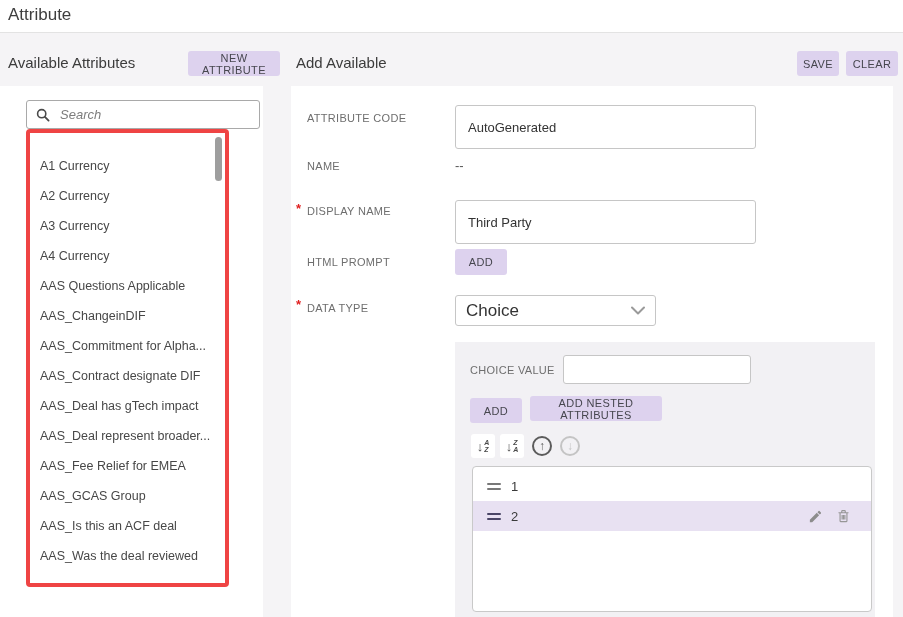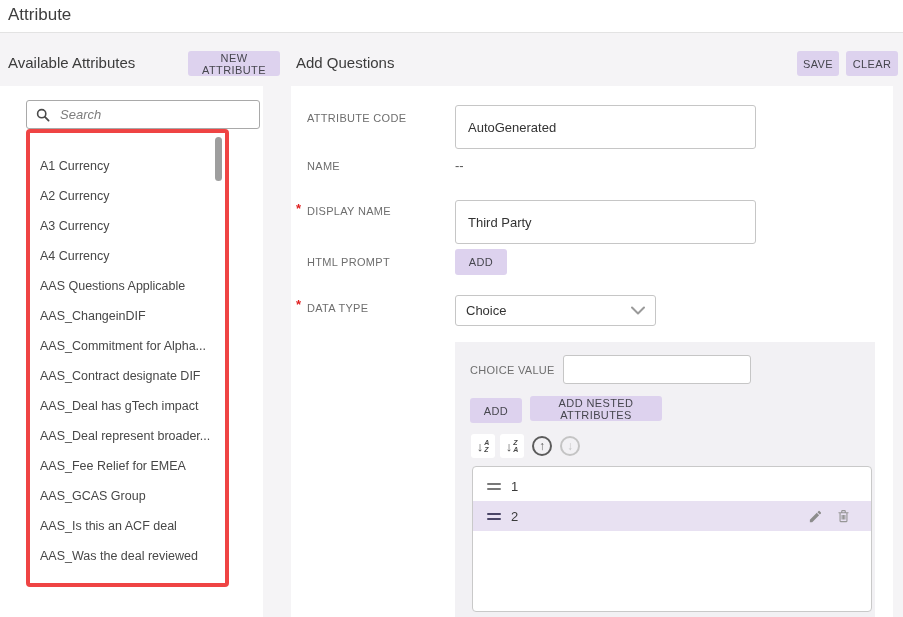--- a/index.html
+++ b/index.html
@@ -53,21 +53,21 @@
   .ast-display   { left: 5px; top: 115px; }
   .lbl-display   { left: 16px; top: 119px; }
   .in-display    { left: 164px; top: 114px; width: 301px; }
   .lbl-html      { left: 16px; top: 170px; }
   .html-add-btn  { left: 164px; top: 163px; width: 52px; height: 26px; }
   .ast-datatype  { left: 5px; top: 211px; }
   .lbl-datatype  { left: 16px; top: 216px; }
 
   .select-box { position: absolute; left: 164px; top: 209px; width: 201px; height: 31px; background: #fff;
                 border: 1px solid #c6c6c6; border-radius: 3px; display: flex; align-items: center;
-                justify-content: space-between; padding: 0 10px; font-size: 13px; color: #333; cursor: pointer; }
+                justify-content: space-between; padding: 0 10px; font-size: 17px; color: #333; cursor: pointer; }
 
   
   .choice-box { position: absolute; left: 164px; top: 256px; width: 420px; height: 275px; background: #f2f1f4; }
   .lbl-choice-value { left: 15px; top: 22px; position: absolute; font-size: 11px; color: #6e6e6e; letter-spacing: .3px; }
   .in-choice-value { left: 108px; top: 13px; width: 188px; height: 29px; }
   .choice-add-btn { left: 15px; top: 56px; width: 52px; height: 25px; }
   .choice-add-nested-btn { left: 75px; top: 54px; width: 132px; height: 25px; }
 
   .sort-btn { position: absolute; width: 24px; height: 24px; background: #fff; border-radius: 3px;
               display: flex; align-items: center; justify-content: center; cursor: pointer; }
@@ -97,21 +97,21 @@
 
 <div class="screen">
 
   <div class="titlebar">
     <div class="page-title">Attribute</div>
   </div>
 
   <div class="section-title left-section-title">Available Attributes</div>
   <button class="btn new-attr-btn">NEW ATTRIBUTE</button>
 
-  <div class="section-title right-section-title">Add Questions</div>
+  <div class="section-title right-section-title">Add Available</div>
   <button class="btn save-btn">SAVE</button>
   <button class="btn clear-btn">CLEAR</button>
 
   <div class="left-panel">
     <div class="search-box">
       <span class="search-icon">
         <svg width="14" height="14" viewBox="0 0 14 14">
             <circle cx="5.7" cy="5.7" r="4.1" fill="none" stroke="#4a4a4a" stroke-width="1.6"></circle>
             <line x1="8.9" y1="8.9" x2="12.6" y2="12.6" stroke="#4a4a4a" stroke-width="1.8" stroke-linecap="round"></line>
           </svg>

